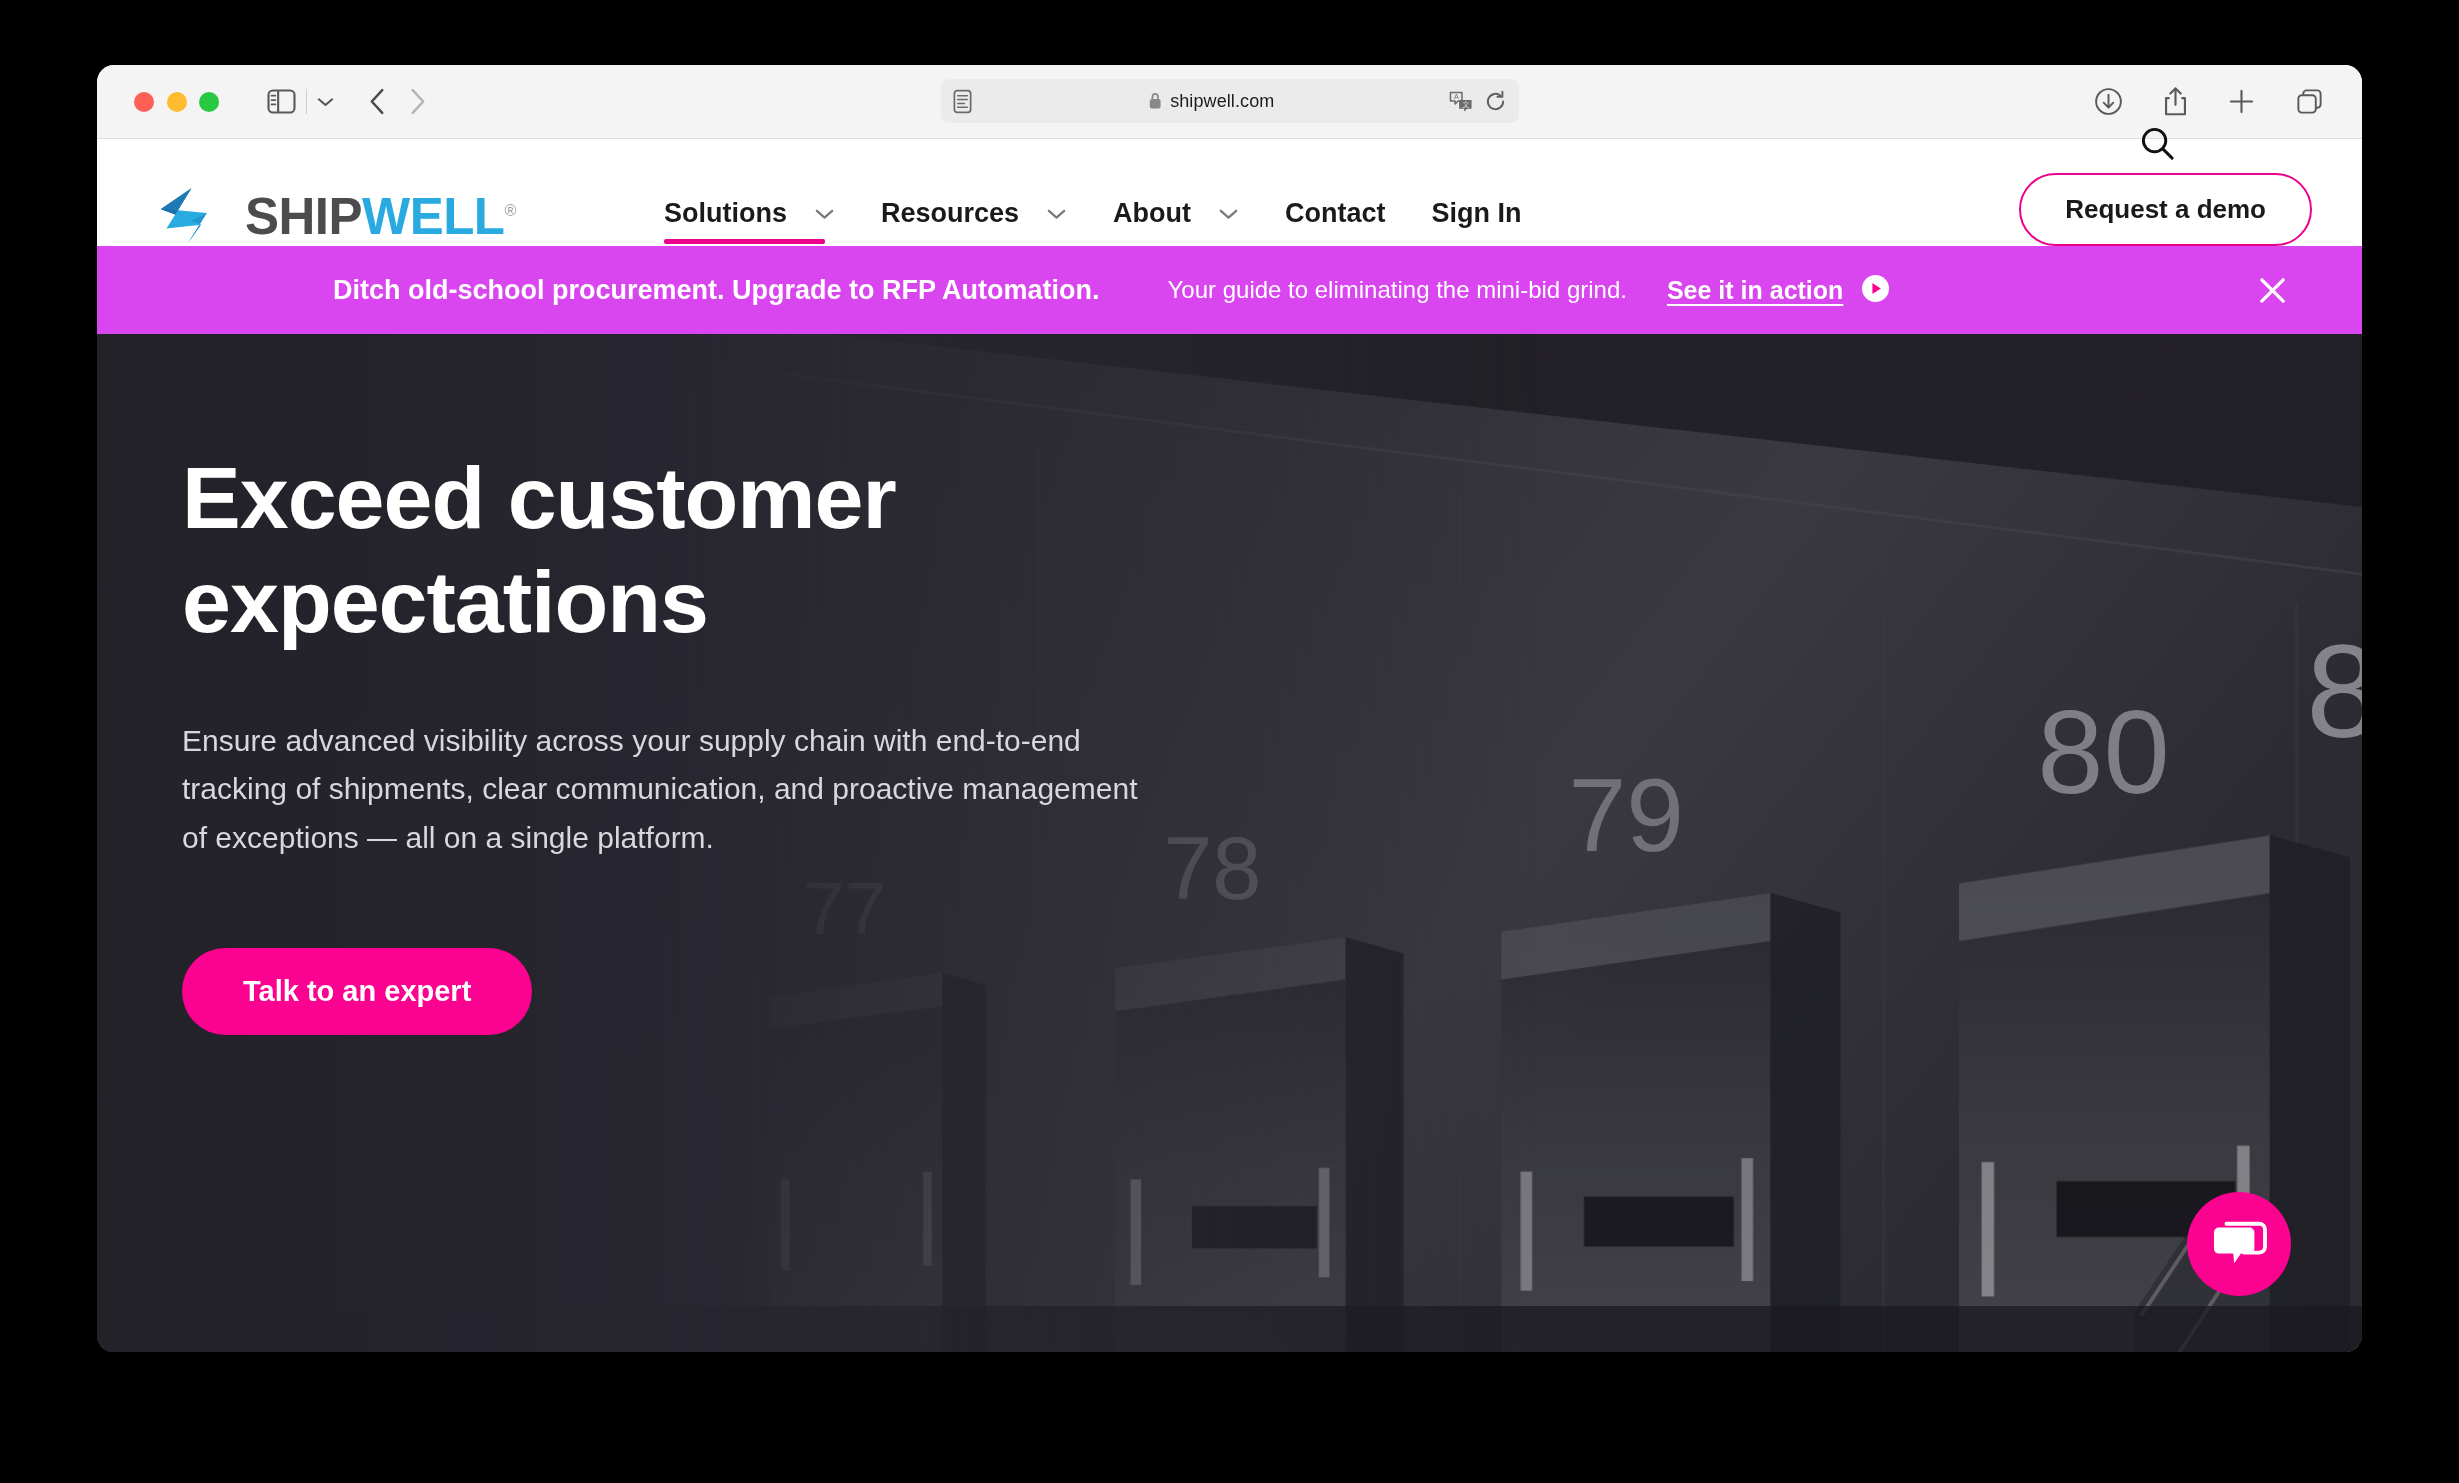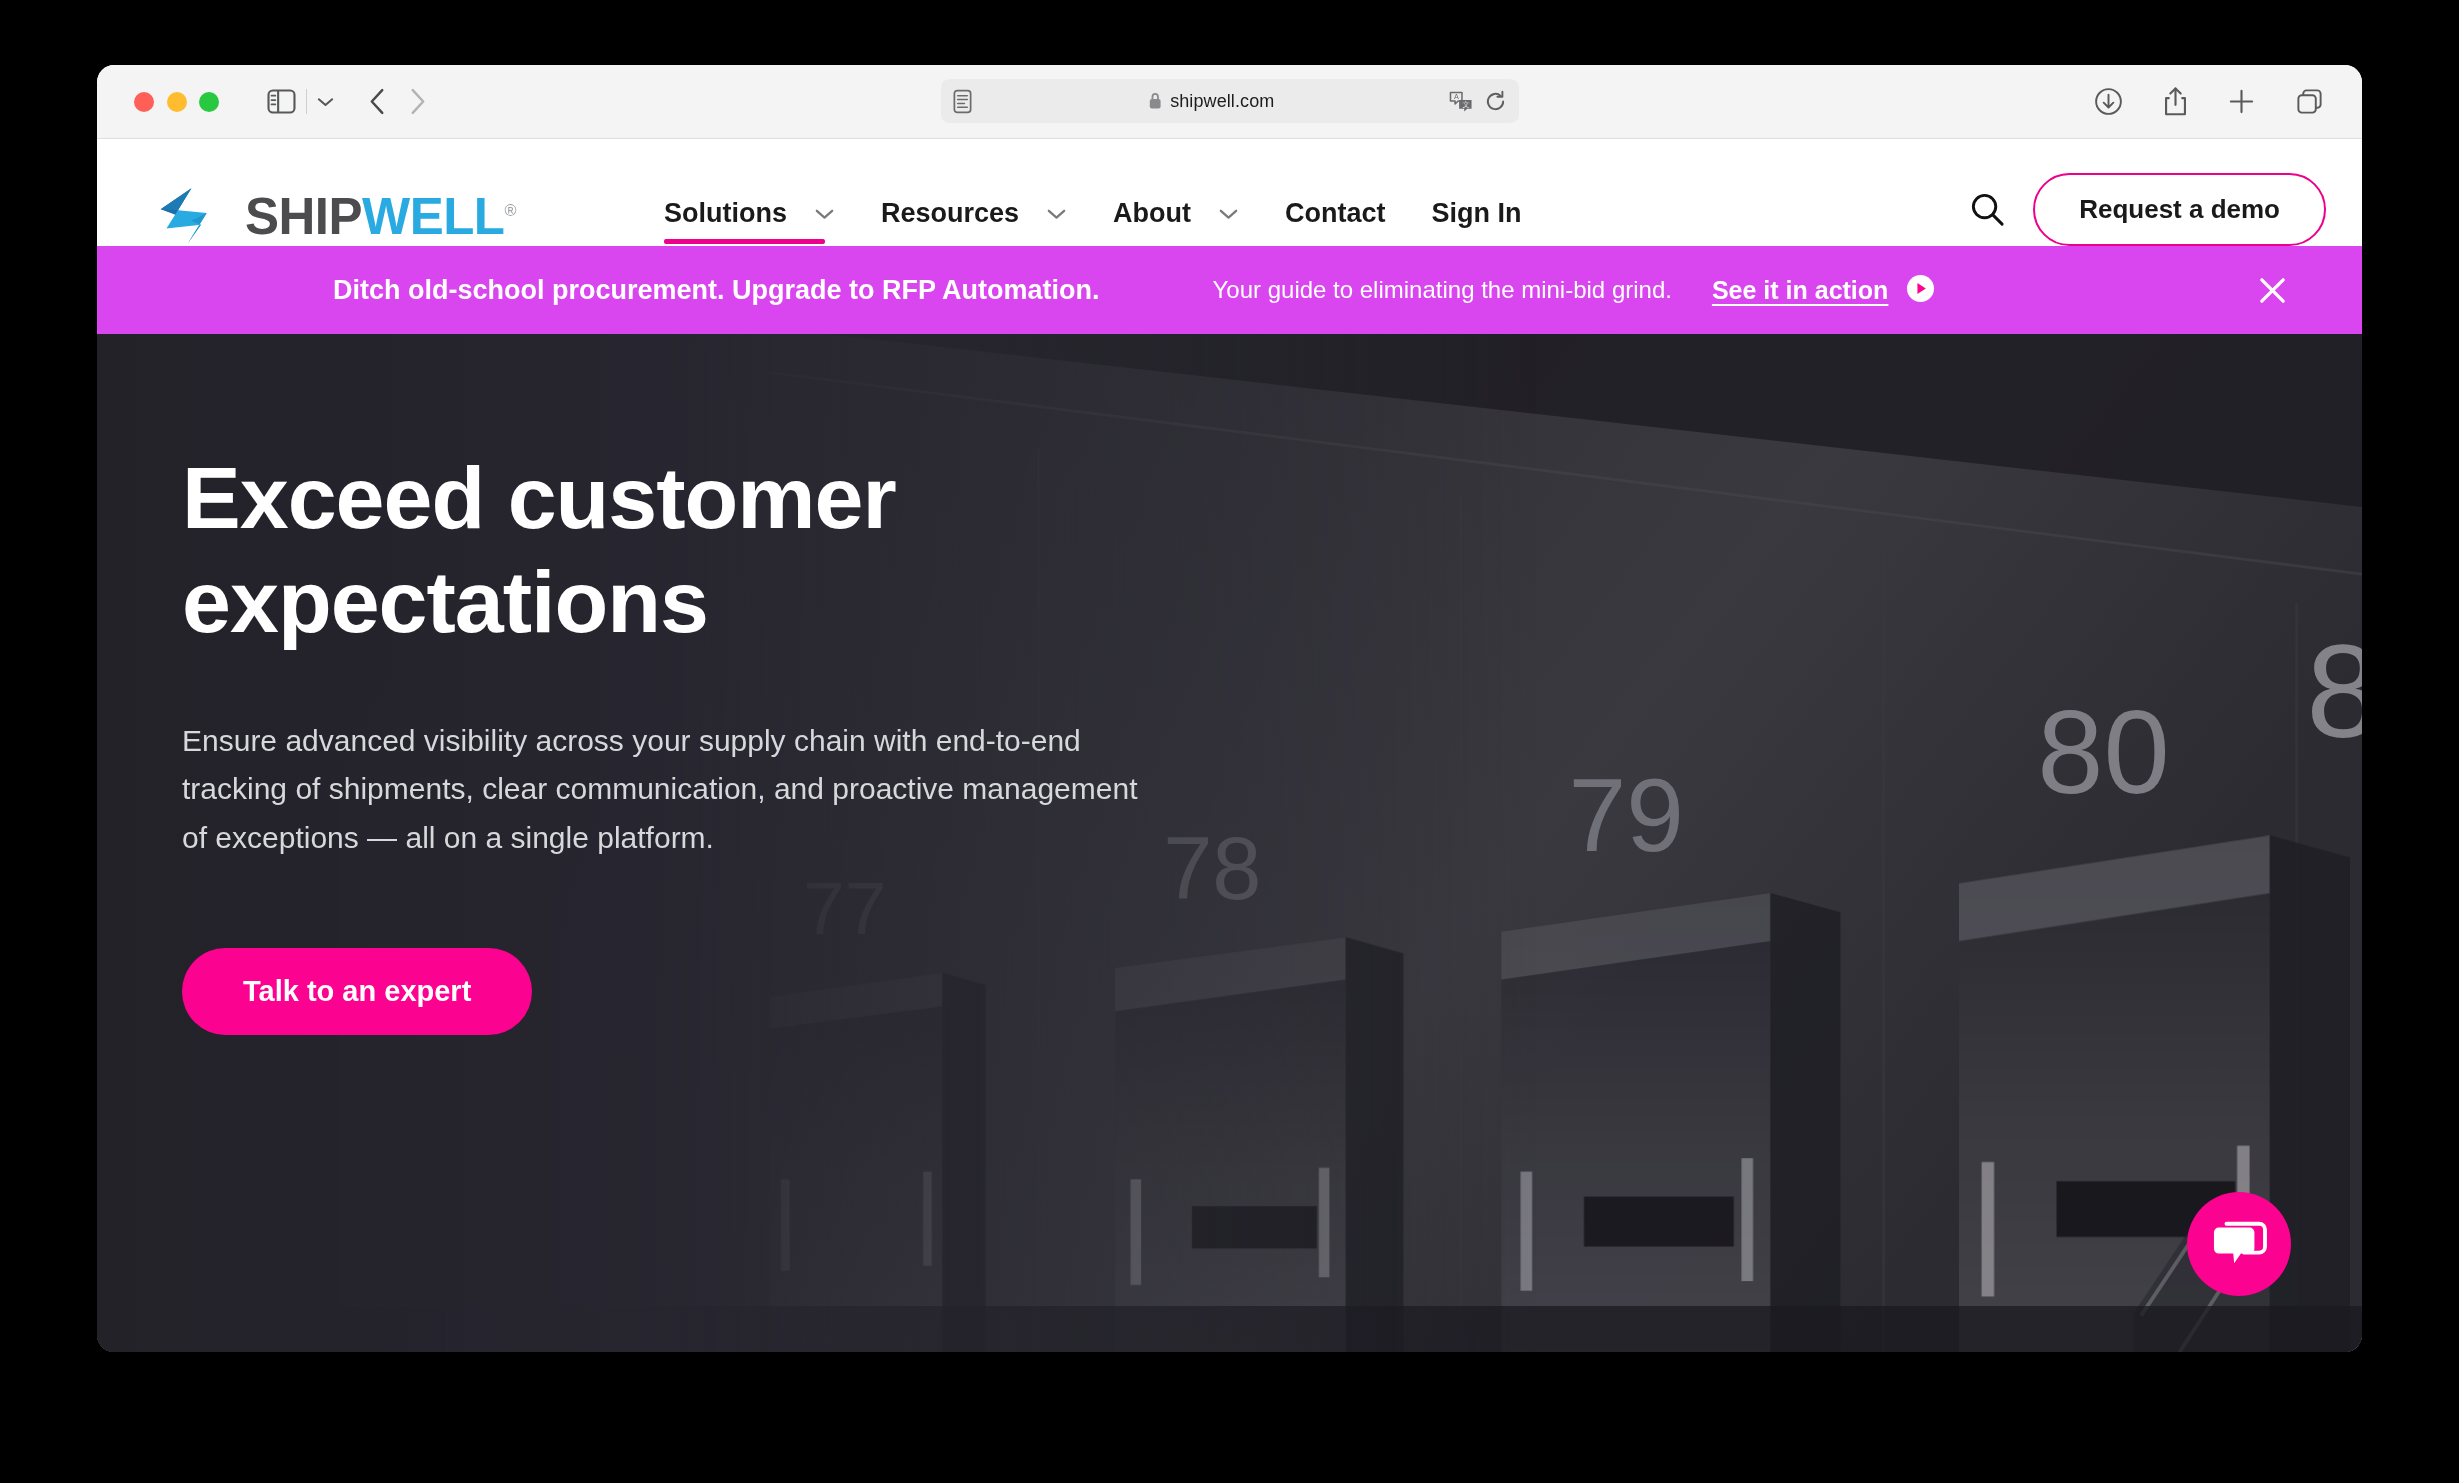--- a/index.html
+++ b/index.html
@@ -182,21 +182,22 @@
     background: #ec008c;
     border-radius: 1.9px;
   }
   .chev { display: inline-flex; color: #7a7a7a; }
 
   .nav-actions {
     display: flex;
     align-items: center;
     margin-left: auto;
     gap: 0;
-    padding-right: 36px;
+    padding-right: 50px;
+    flex-direction: column;
   }
   .search-btn {
     display: flex;
     align-items: center;
     justify-content: center;
     width: 60px;
     height: 60px;
     margin-right: 15.4px;
     cursor: pointer;
   }
@@ -224,21 +225,21 @@
   }
   .promo-bold {
     font-size: 27px;
     font-weight: 700;
     margin-left: 236px;
     white-space: nowrap;
   }
   .promo-sub {
     font-size: 24px;
     font-weight: 400;
-    margin-left: 113px;
+    margin-left: 68px;
     white-space: nowrap;
   }
   .promo-link {
     display: flex;
     align-items: center;
     gap: 18px;
     margin-left: 40px;
     cursor: pointer;
   }
   .promo-link-text {

